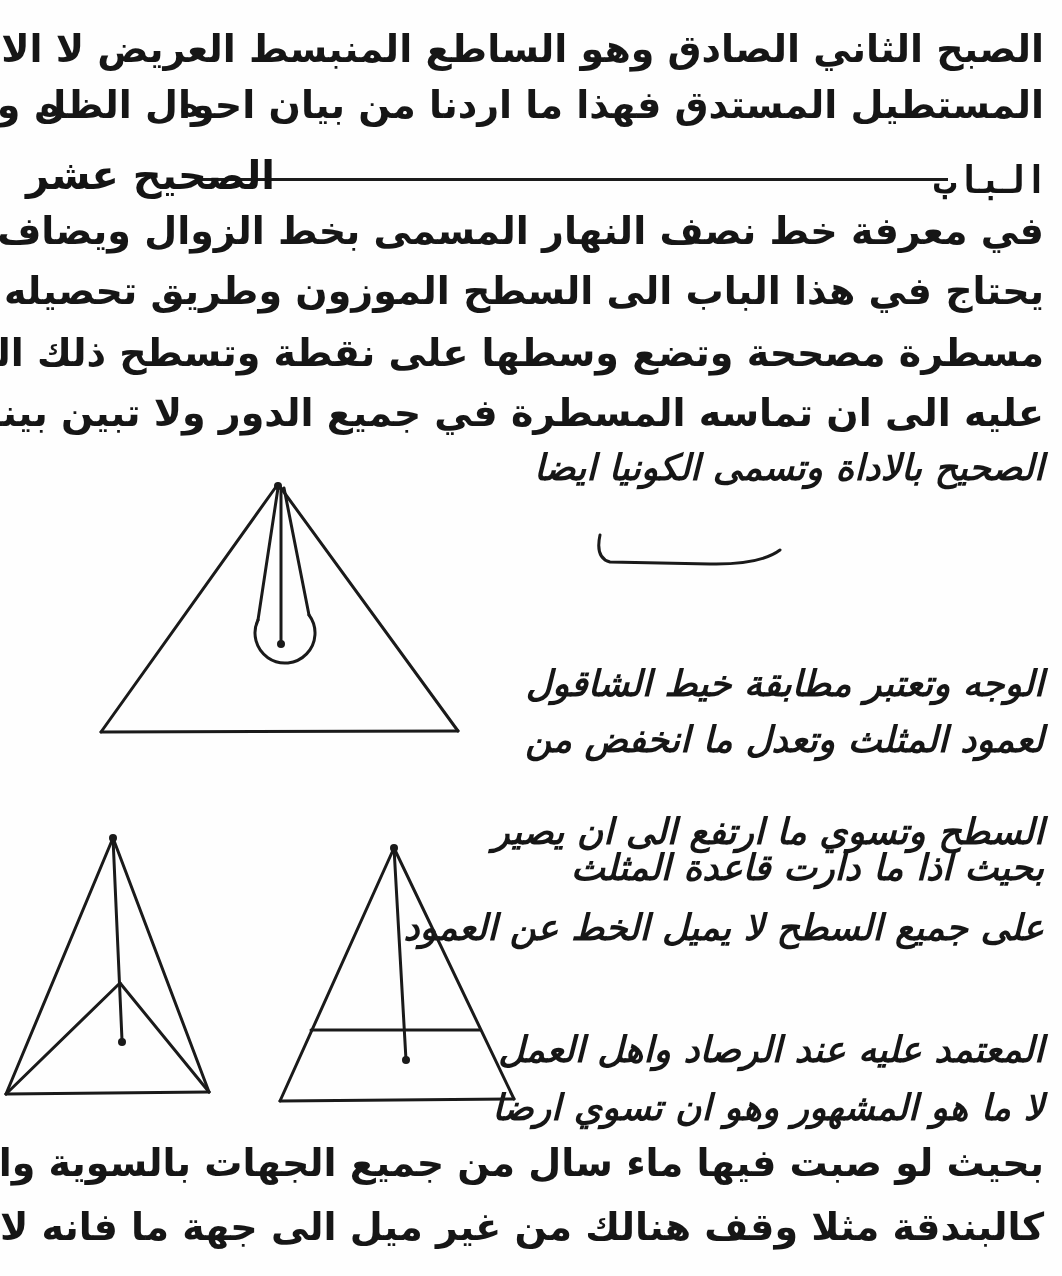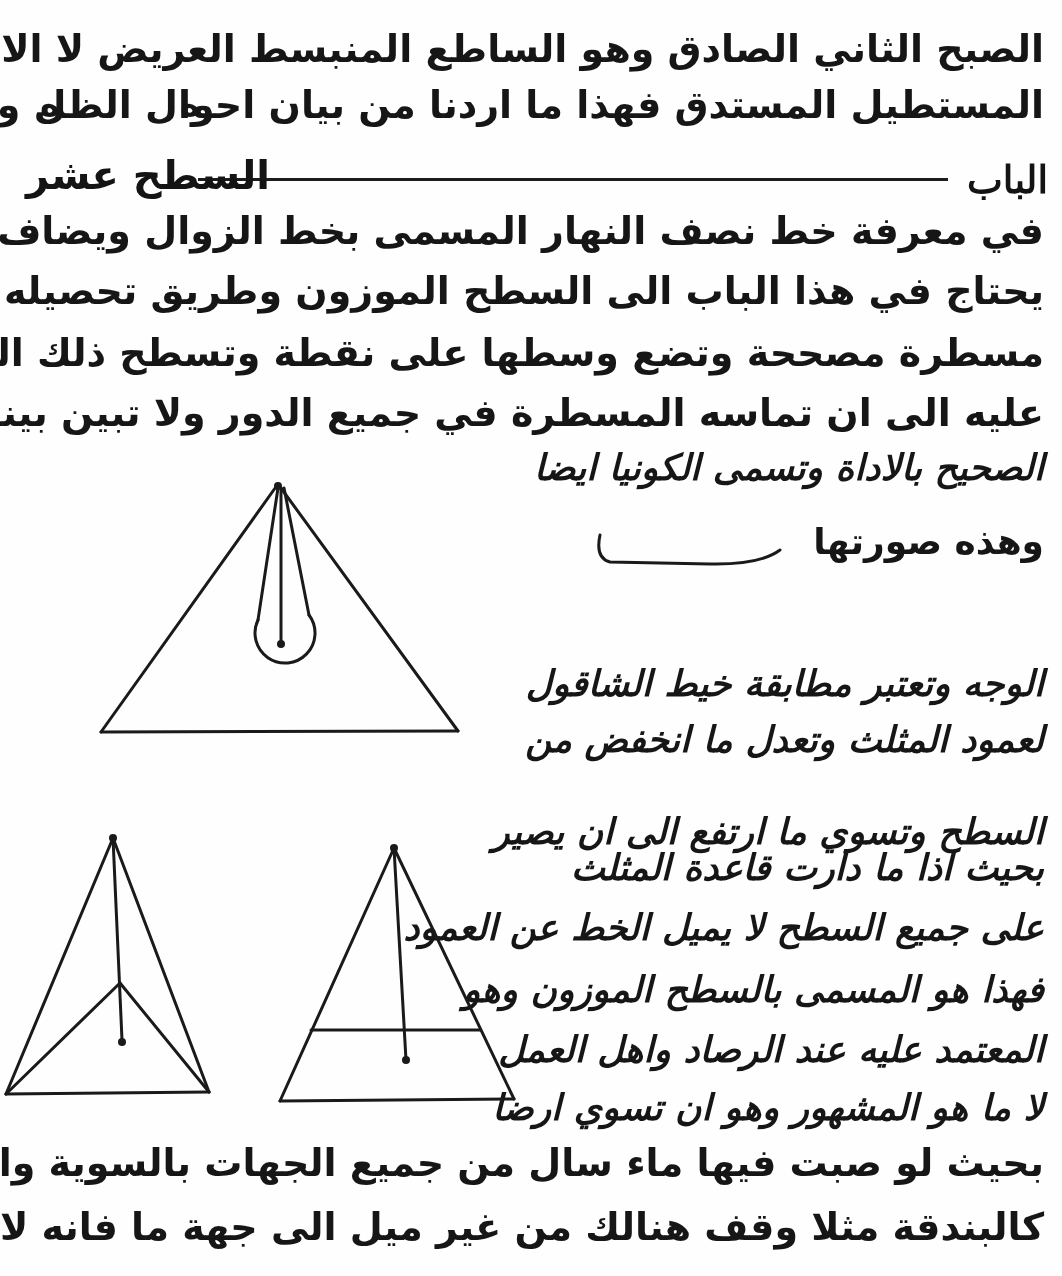--- a/index.html
+++ b/index.html
@@ -53,21 +53,21 @@
       width: 1030px;
       height: 50px;
       direction: rtl;
     }
     .heading-row .chapter-label {
       position: absolute;
       right: 0;
       top: 6px;
       font-size: 38px;
       font-weight: bold;
-      font-family: Liberation Serif, serif;
+      font-family: Liberation Mono, monospace;
     }
     .heading-row .chapter-number {
       position: absolute;
       left: 8px;
       top: 0px;
       font-size: 40px;
       font-weight: bold;
       font-family: "DejaVu Sans", sans-serif;
     }
     .heading-row .rule {
@@ -106,39 +106,37 @@
 <div class="page">
 
   <div class="line full" style="top:30px;">الصبح الثاني الصادق وهو الساطع المنبسط العريض لا الاول الكاذب وهو الساطع</div>
   <div class="line" style="top:86px; right:18px; width:800px; font-size:38px; text-align:justify; text-align-last:justify;">المستطيل المستدق فهذا ما اردنا من بيان احوال الظل وما يتعلق به</div>
   <span class="marker" style="top:84px; left:180px;">ه</span>
   <span class="marker" style="top:84px; left:40px;">ه</span>
 
   <div class="heading-row">
     <span class="chapter-label">الباب</span>
     <div class="rule"></div>
-    <span class="chapter-number">السطح عشر</span>
+    <span class="chapter-number">الصحيح عشر</span>
   </div>
 
   <div class="line full" style="top:212px;">في معرفة خط نصف النهار المسمى بخط الزوال ويضاف في سمت القبلة</div>
   <div class="line full" style="top:272px;">يحتاج في هذا الباب الى السطح الموزون وطريق تحصيله ان تسوي مكانا بان تاخذ</div>
   <div class="line full" style="top:334px;">مسطرة مصححة وتضع وسطها على نقطة وتسطح ذلك المكان وتدير المسطرة</div>
   <div class="line full" style="top:394px;">عليه الى ان تماسه المسطرة في جميع الدور ولا تبين بينهما ضوء ثم نزن هذا الوجه</div>
 
   <div class="line col" style="top:450px; width:475px;">الصحيح بالاداة وتسمى الكونيا ايضا</div>
-  <div class="line" style="top:524px; right:18px; font-size:36px;">وهذه صورتها</div>
   <svg class="figure" style="left:590px; top:520px;" width="200" height="50">
     <path d="M190,30 Q170,45 120,44 L20,42 Q5,38 10,15"></path>
   </svg>
   <div class="line col" style="top:666px;">الوجه وتعتبر مطابقة خيط الشاقول</div>
   <div class="line col" style="top:722px;">لعمود المثلث وتعدل ما انخفض من</div>
   <div class="line col" style="top:784px;margin-top:30px;">السطح وتسوي ما ارتفع الى ان يصير</div>
   <div class="line col" style="top:850px;">بحيث اذا ما دارت قاعدة المثلث</div>
   <div class="line col" style="top:910px;padding-left:30px;">على جميع السطح لا يميل الخط عن العمود</div>
-  <div class="line col" style="top:972px;">فهذا هو المسمى بالسطح الموزون وهو</div>
   <div class="line col" style="top:1032px;">المعتمد عليه عند الرصاد واهل العمل</div>
   <div class="line col" style="top:1090px;">لا ما هو المشهور وهو ان تسوي ارضا</div>
 
   <div class="line full" style="top:1144px;">بحيث لو صبت فيها ماء سال من جميع الجهات بالسوية واذا القي فيه موضع منها شيء مدحرج</div>
   <div class="line full" style="top:1208px;">كالبندقة مثلا وقف هنالك من غير ميل الى جهة ما فانه لا يجدي بطائل على ما لا يخفى</div>
 
   <svg class="figure" style="left:0; top:0;" width="1062" height="1276">
     <line x1="278" y1="484" x2="101" y2="732"></line>
     <line x1="278" y1="484" x2="458" y2="731"></line>
     <line x1="101" y1="732" x2="458" y2="731"></line>

